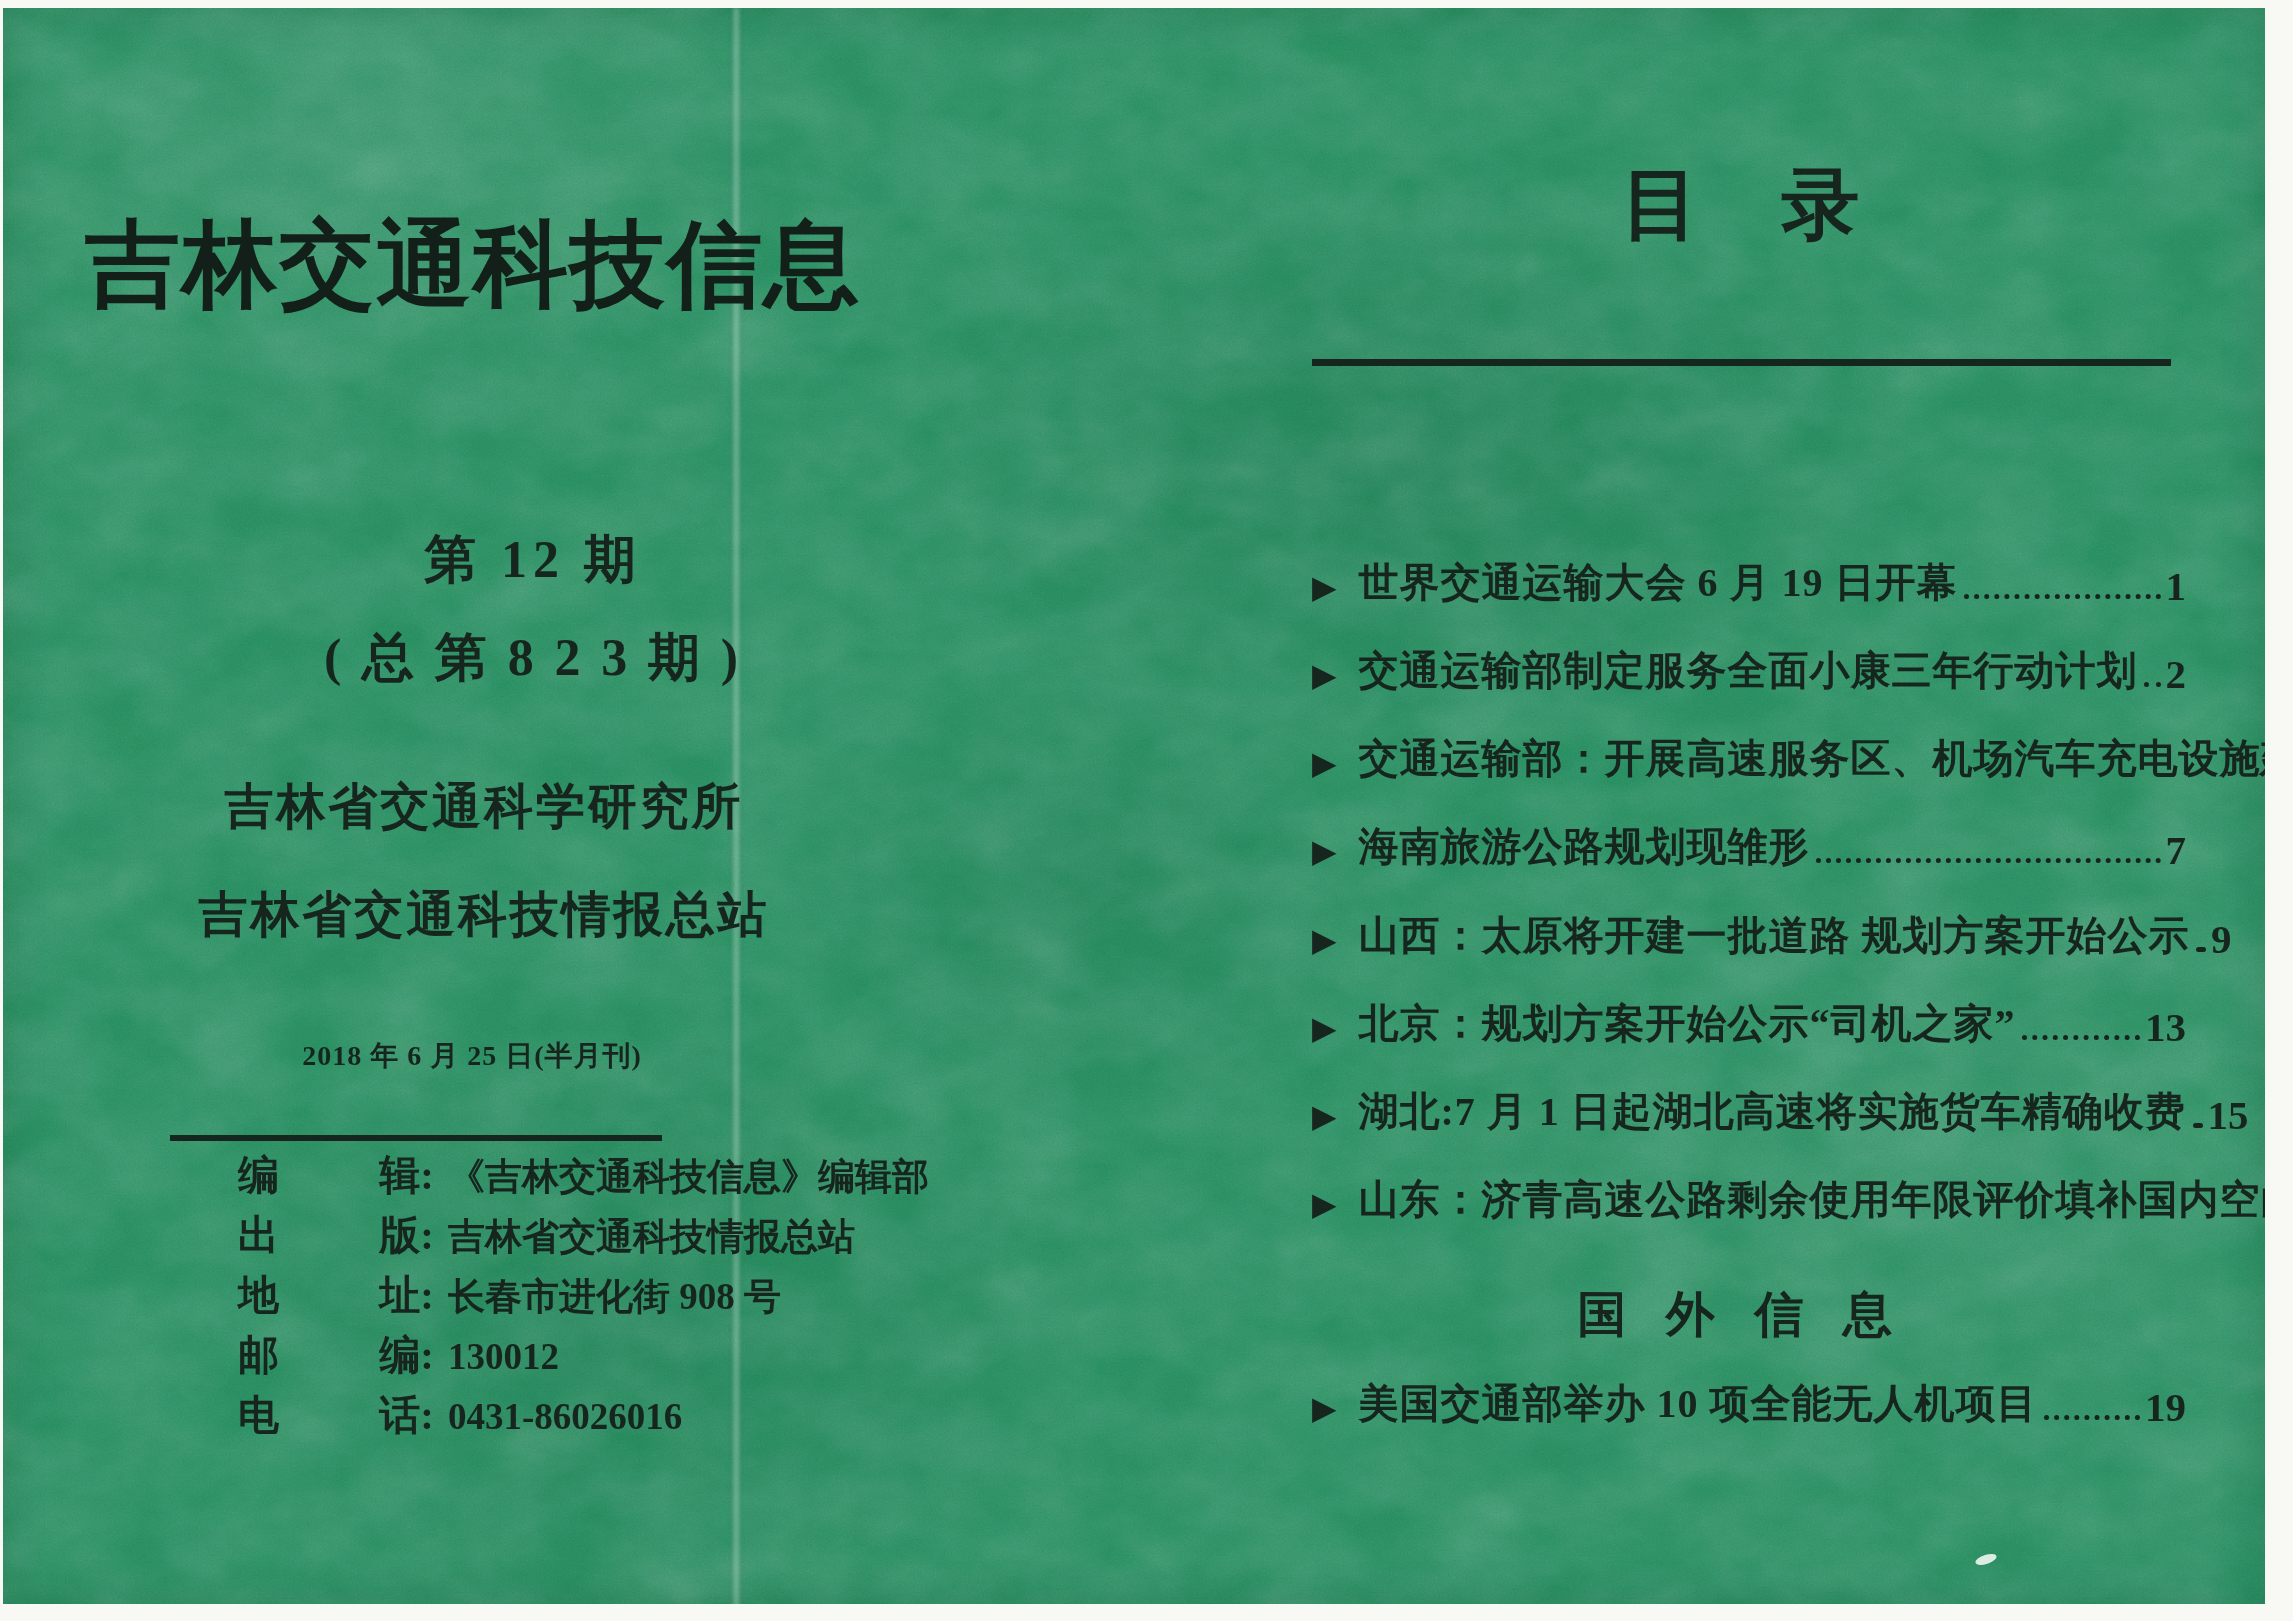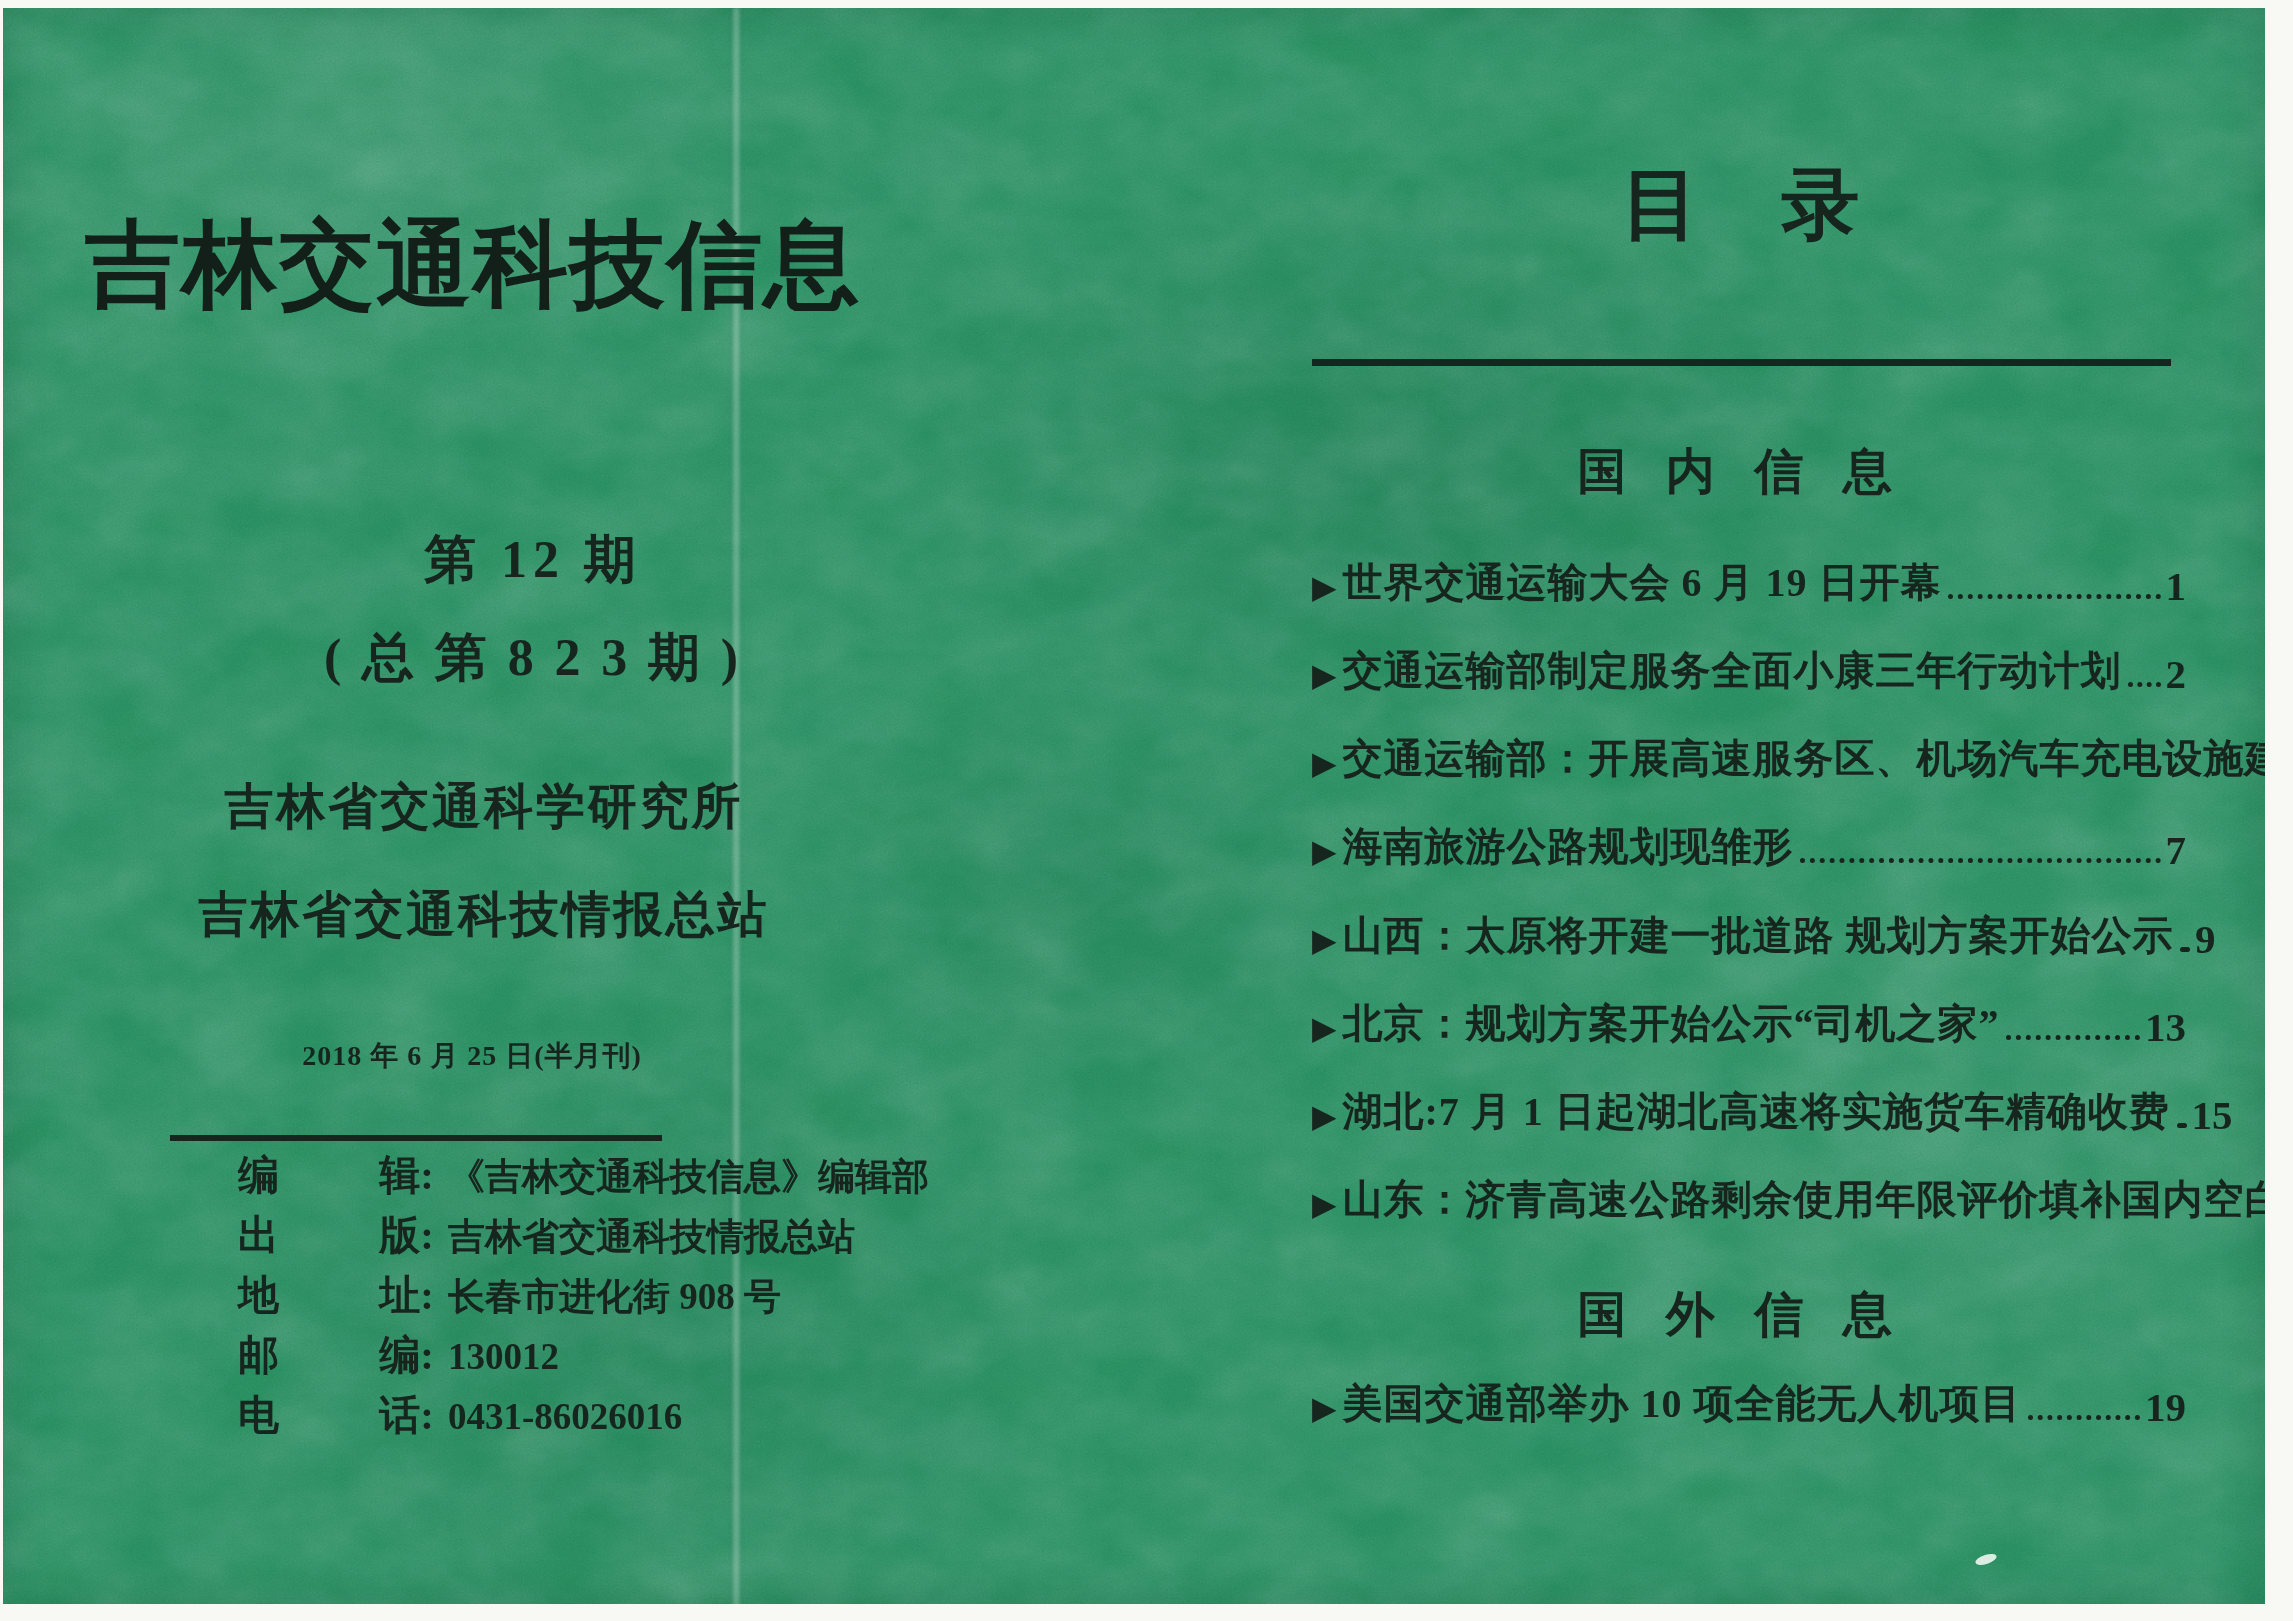--- a/index.html
+++ b/index.html
@@ -64,21 +64,21 @@
   .rule-right{left:1309px;top:351px;width:859px;height:6.9px;}
   .sec-head{left:1309px;width:859px;font-size:49px;font-weight:700;letter-spacing:13.7px;text-align:center;white-space:nowrap;}
   .sec-head-1{top:431px;}
   .sec-head-2{top:1274px;}
   .toc-row{
     left:1309px;width:874px;height:51px;
     display:flex;align-items:flex-end;
     font-size:40px;font-weight:700;
   }
   .toc-bullet{flex:none;font-size:32px;line-height:1;margin:0 5.9px 6.9px 0;font-family:"DejaVu Sans",sans-serif;}
-  .toc-text{flex:none;white-space:nowrap;letter-spacing:1px;}
+  .toc-text{flex:none;white-space:nowrap;letter-spacing:1px;margin-left:16px;}
   .toc-leader{flex:1;min-width:9.8px;border-bottom:5.9px dotted var(--ink);margin:0 4.9px 10.8px 6.9px;}
   .toc-page{flex:none;font-size:41px;font-weight:700;}
   .t0{top:551px;} .t1{top:639px;} .t2{top:727px;} .t3{top:815px;}
   .t4{top:904px;} .t5{top:992px;} .t6{top:1080px;} .t7{top:1168px;}
   .t8{top:1372px;}
 </style>
 </head>
 <body>
 
 <div class="canvas">
@@ -153,21 +153,20 @@
             <span>电</span>
             <span>话:</span>
           </span>
         <span class="imp-value">0431-86026016</span>
       </div>
     </div>
 
     <div class="abs ctr toc-title">目　录</div>
     <div class="abs rule rule-right"></div>
 
-    <div class="abs sec-head sec-head-1">国 内 信 息</div>
 
     <div class="abs toc-row t0">
       <span class="toc-bullet">▶</span>
       <span class="toc-text">世界交通运输大会 6 月 19 日开幕</span>
       <span class="toc-leader"></span>
       <span class="toc-page">1</span>
     </div>
     <div class="abs toc-row t1">
       <span class="toc-bullet">▶</span>
       <span class="toc-text">交通运输部制定服务全面小康三年行动计划</span>

